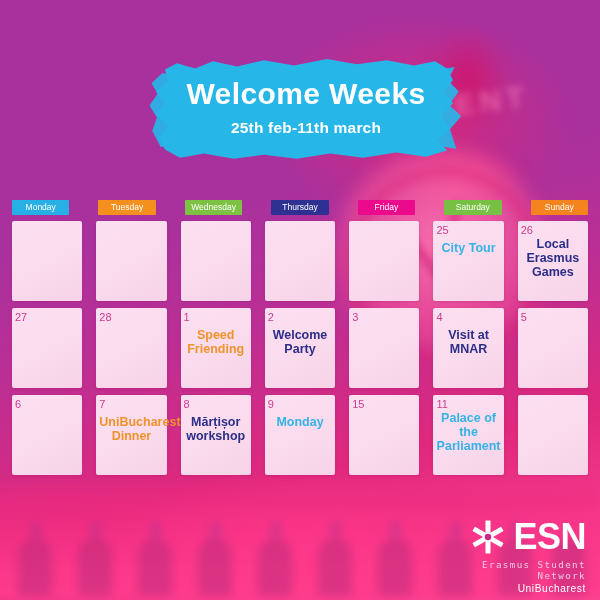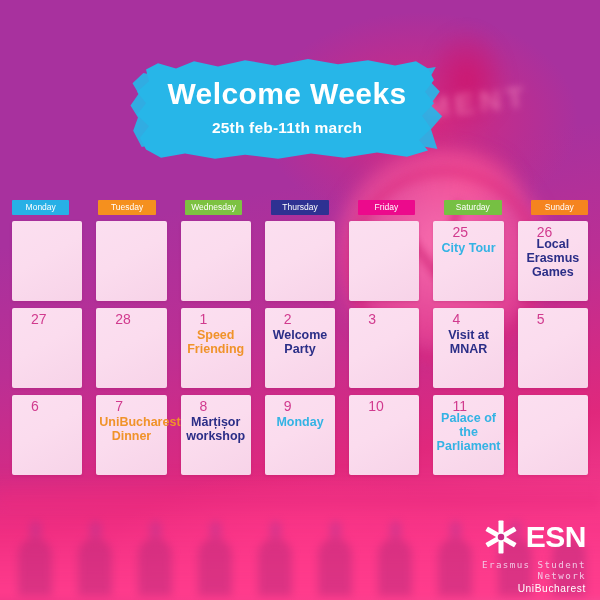--- a/index.html
+++ b/index.html
@@ -50,21 +50,21 @@
   }
   .arches{position:absolute;left:0;bottom:4px;width:600px;height:72px;filter:blur(4.5px);opacity:.55;}
   .arch{position:absolute;bottom:0;width:34px;height:58px;border-radius:17px 17px 0 0;background:rgba(170,40,120,.75);}
   .win{position:absolute;width:11px;height:17px;border-radius:5px 5px 2px 2px;background:rgba(150,55,150,.6);}
   .roofline{
     position:absolute;left:0;bottom:92px;width:600px;height:26px;
     background:linear-gradient(0deg, rgba(226,40,124,.6), rgba(226,40,124,0));filter:blur(5px);
   }
 
   
-  .title-wrap{position:absolute;left:137px;top:57px;width:300px;height:105px;}
+  .title-wrap{position:absolute;left:156px;top:57px;width:300px;height:105px;}
   .brush{
     position:absolute;inset:0;background:#27b6e8;
     clip-path:polygon(
       3% 12%, 7% 6%, 13% 11%, 19% 4%, 27% 9%, 36% 3%, 46% 8%, 57% 2%, 67% 7%,
       77% 3%, 86% 8%, 93% 4%, 97% 11%, 99% 22%, 96% 33%, 99% 44%, 95% 56%,
       98% 68%, 94% 79%, 97% 89%, 90% 95%, 80% 91%, 69% 96%, 58% 92%, 47% 97%,
       36% 93%, 26% 97%, 16% 92%, 8% 96%, 3% 88%, 1% 77%, 4% 66%, 0% 55%,
       3% 44%, 0% 33%, 4% 23%);
   }
   .brush-tail{
@@ -90,36 +90,36 @@
     height:15px;line-height:15px;text-align:center;color:#fff;
     font-size:8.5px;font-weight:normal;border-radius:1px;
   }
   .week{display:grid;grid-template-columns:repeat(7,1fr);column-gap:14px;margin-bottom:7px;}
   .cell{
     position:relative;height:80px;border-radius:2px;
     background:linear-gradient(150deg,#fbdff0 0%, #fbdcee 45%, #f7d3e8 100%);
     box-shadow:0 1px 3px rgba(120,10,70,.18);
   }
   .daynum{
-    position:absolute;left:19px;top:3px;font-size:14px;font-weight:normal;color:#d13a8e;
+    position:absolute;left:3px;top:3px;font-size:11px;font-weight:normal;color:#d13a8e;
   }
   .evt{
     position:absolute;left:3px;right:3px;top:20px;
     text-align:center;font-size:12.5px;font-weight:bold;line-height:1.12;
   }
   .evt.right-top{top:16px;}
   .c-navy{color:#2b2e87;}
   .c-cyan{color:#34b3e4;}
   .c-orange{color:#f0932a;}
 
   
   .esn{position:absolute;right:14px;bottom:18px;width:150px;height:66px;color:#fff;}
   .esn-top{display:flex;align-items:center;justify-content:flex-end;gap:7px;height:42px;}
   .esn-star{width:36px;height:36px;flex:0 0 auto;}
-  .esn-word{font-size:30px;font-weight:bold;letter-spacing:-0.5px;line-height:36px;}
+  .esn-word{font-size:36px;font-weight:bold;letter-spacing:-0.5px;line-height:36px;}
   .esn-sub{
     text-align:right;font-size:9.2px;letter-spacing:1.4px;margin-top:1px;
     color:#f2c8e4;font-family:"DejaVu Sans Mono",monospace;
   }
   .esn-uni{
     text-align:right;font-size:10.2px;letter-spacing:.6px;font-weight:normal;margin-top:2px;color:#fff;
   }
 </style>
 </head>
 <body>
@@ -250,21 +250,21 @@
         </div>
       <div class="cell">
           <span class="daynum">8</span>
           <span class="evt c-navy">Mărțișor workshop</span>
         </div>
       <div class="cell">
           <span class="daynum">9</span>
           <span class="evt c-cyan">Monday</span>
         </div>
       <div class="cell">
-          <span class="daynum">10</span>
+          <span class="daynum">15</span>
           <span class="evt"></span>
         </div>
       <div class="cell">
           <span class="daynum">11</span>
           <span class="evt right-top c-cyan">Palace of the Parliament</span>
         </div>
       <div class="cell">
           <span class="daynum"></span>
           <span class="evt"></span>
         </div>

